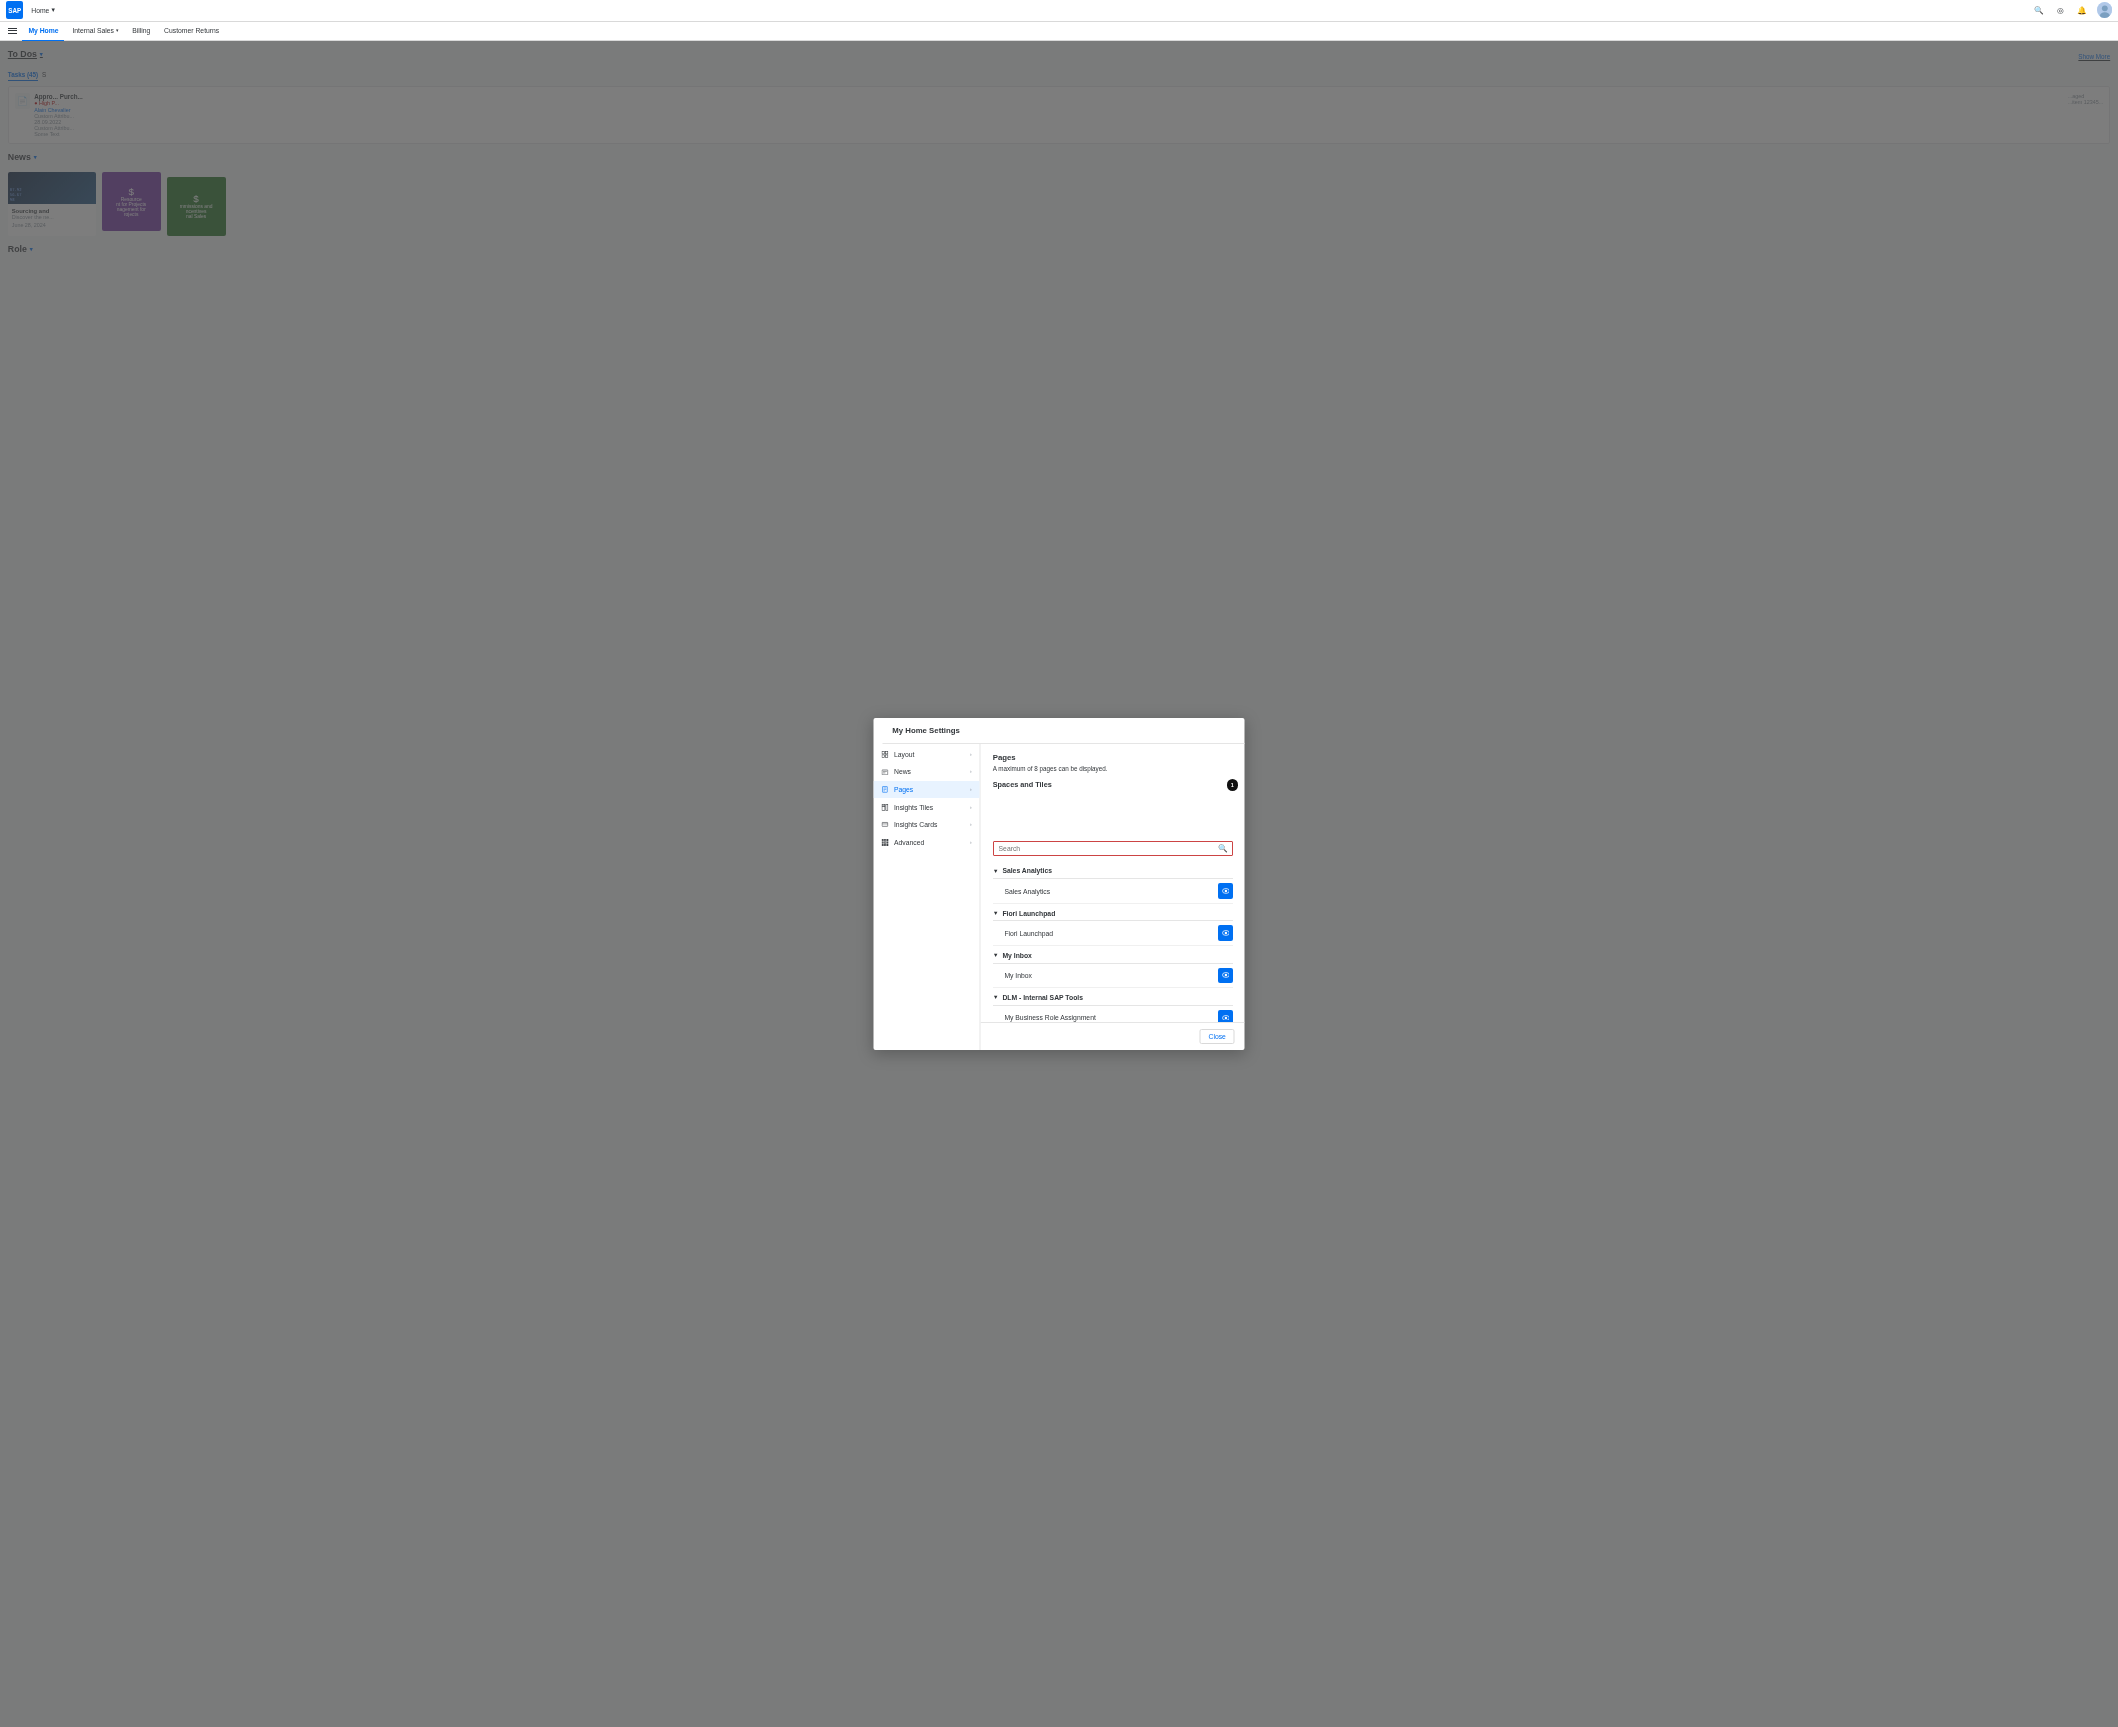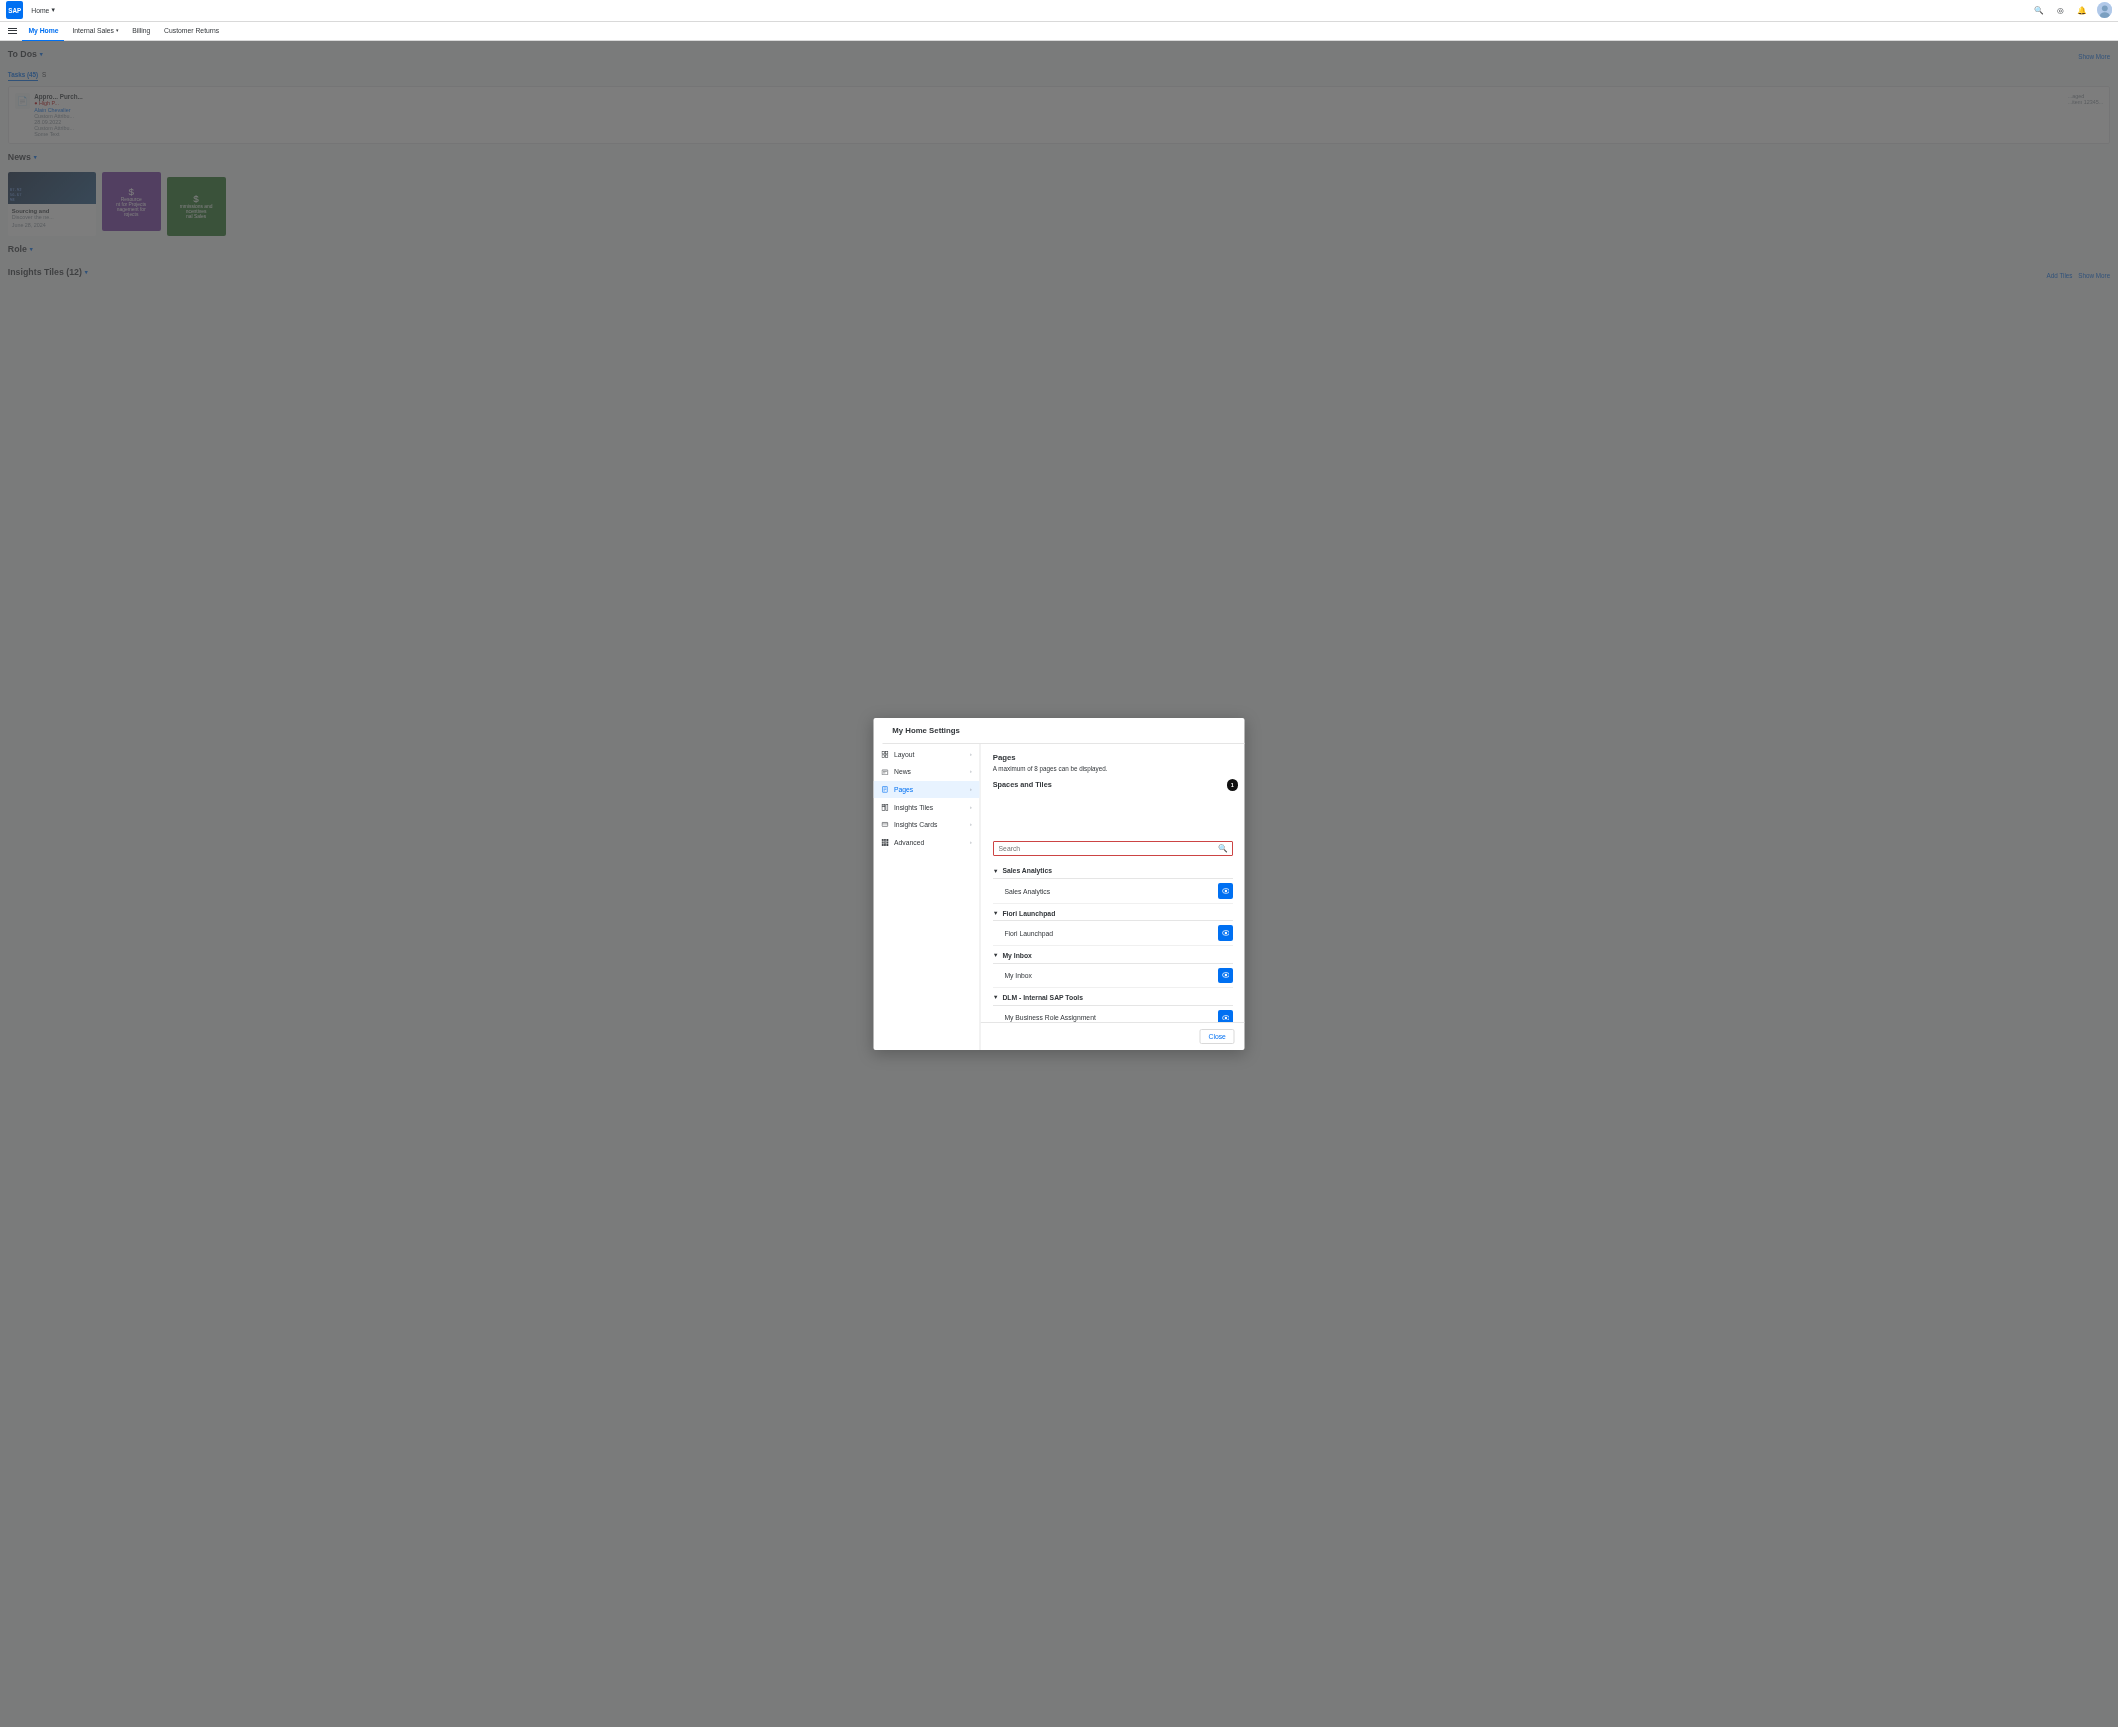--- a/index.html
+++ b/index.html
@@ -171,21 +171,21 @@
     <span>Billing</span>
   </div>
   <div class="sec-nav-item">
     <span>Customer Returns</span>
   </div>
 </div>
 
 <div class="main-area">
 
   <div class="bg-content">
-    <div style="display:flex; justify-content:space-between; align-items:center; margin-bottom:3.9px;">
+    <div style="display:flex; justify-content:space-between; align-items:center; margin-bottom:3.9px;text-decoration:underline;">
       <div class="section-header">
         <span>To Dos</span>
         <span class="chevron">▾</span>
       </div>
       <span class="show-more-link">Show More</span>
     </div>
     <div class="tasks-row">
       <div class="task-tab active">Tasks (45)</div>
       <div class="task-tab">S</div>
     </div>
@@ -243,30 +243,20 @@
       </div>
     </div>
 
     <div style="display:flex; justify-content:space-between; align-items:center; margin-top:7.8px; margin-bottom:3.9px;">
       <div class="section-header">
         <span>Role</span>
         <span class="chevron">▾</span>
       </div>
     </div>
 
-    <div style="display:flex; justify-content:space-between; align-items:center; margin-top:7.8px; margin-bottom:3.9px;">
-      <div class="section-header">
-        <span>Insights Tiles (12)</span>
-        <span class="chevron">▾</span>
-      </div>
-      <div style="display:flex; gap:5.9px;">
-        <span style="color:#0070f2; font-size:6.3px; cursor:pointer;">Add Tiles</span>
-        <span style="color:#0070f2; font-size:6.3px; cursor:pointer;">Show More</span>
-      </div>
-    </div>
   </div>
 
   <div class="overlay"></div>
 
   <div class="modal">
     <div class="modal-header">
       <span>My Home Settings</span>
     </div>
     <div class="modal-body">
 

